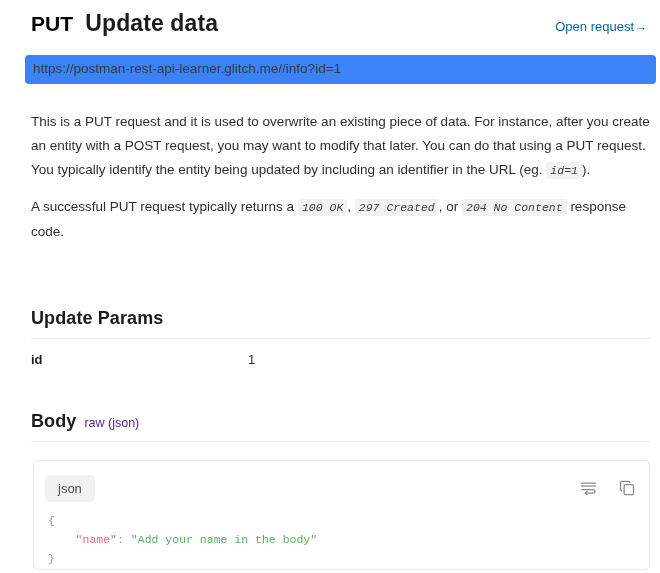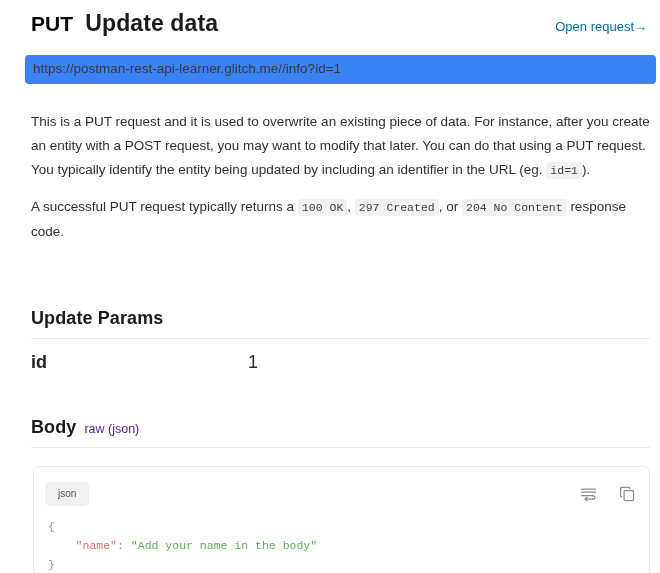--- a/index.html
+++ b/index.html
@@ -72,20 +72,21 @@
   }
   .desc p { margin: 0 0 12px 0; }
   code.inline {
     font-family: "Liberation Mono", "DejaVu Sans Mono", monospace;
     font-size: 11.5px;
     background: #f2f2f2;
     color: #3d3d3d;
     padding: 2px 4px;
     border-radius: 3px;
     white-space: nowrap;
+    font-style: italic;
   }
 
   
   .section { margin: 0 8px 0 31px; }
   .sec-head {
     display: flex;
     align-items: baseline;
     padding-bottom: 9px;
   }
   .sec-title {
@@ -102,21 +103,21 @@
   .divider {
     height: 1px;
     background: #ececec;
     width: 619px;
   }
 
   
   .param-row {
     display: flex;
     padding: 13px 0 0 0;
-    font-size: 18px;
+    font-size: 13px;
   }
   .param-key {
     width: 217px;
     font-weight: bold;
     color: #1f1f1f;
   }
   .param-val { color: #2f2f2f; }
 
   
   .codeblock {
@@ -131,21 +132,21 @@
   }
   .code-toolbar {
     display: flex;
     align-items: center;
     padding: 10px 14px 0 11px;
     height: 44px;
   }
   .lang-badge {
     background: #f1f1f1;
     color: #4e4e4e;
-    font-size: 10px;
+    font-size: 13px;
     border-radius: 5px;
     padding: 7px 13px;
     line-height: 1;
   }
   .code-icons { margin-left: auto; display: flex; gap: 22px; align-items: center; }
   .icon-btn { cursor: pointer; display: block; line-height: 0; }
   .code-body {
     font-family: "Liberation Mono", "DejaVu Sans Mono", monospace;
     font-size: 11.5px;
     line-height: 19px;

